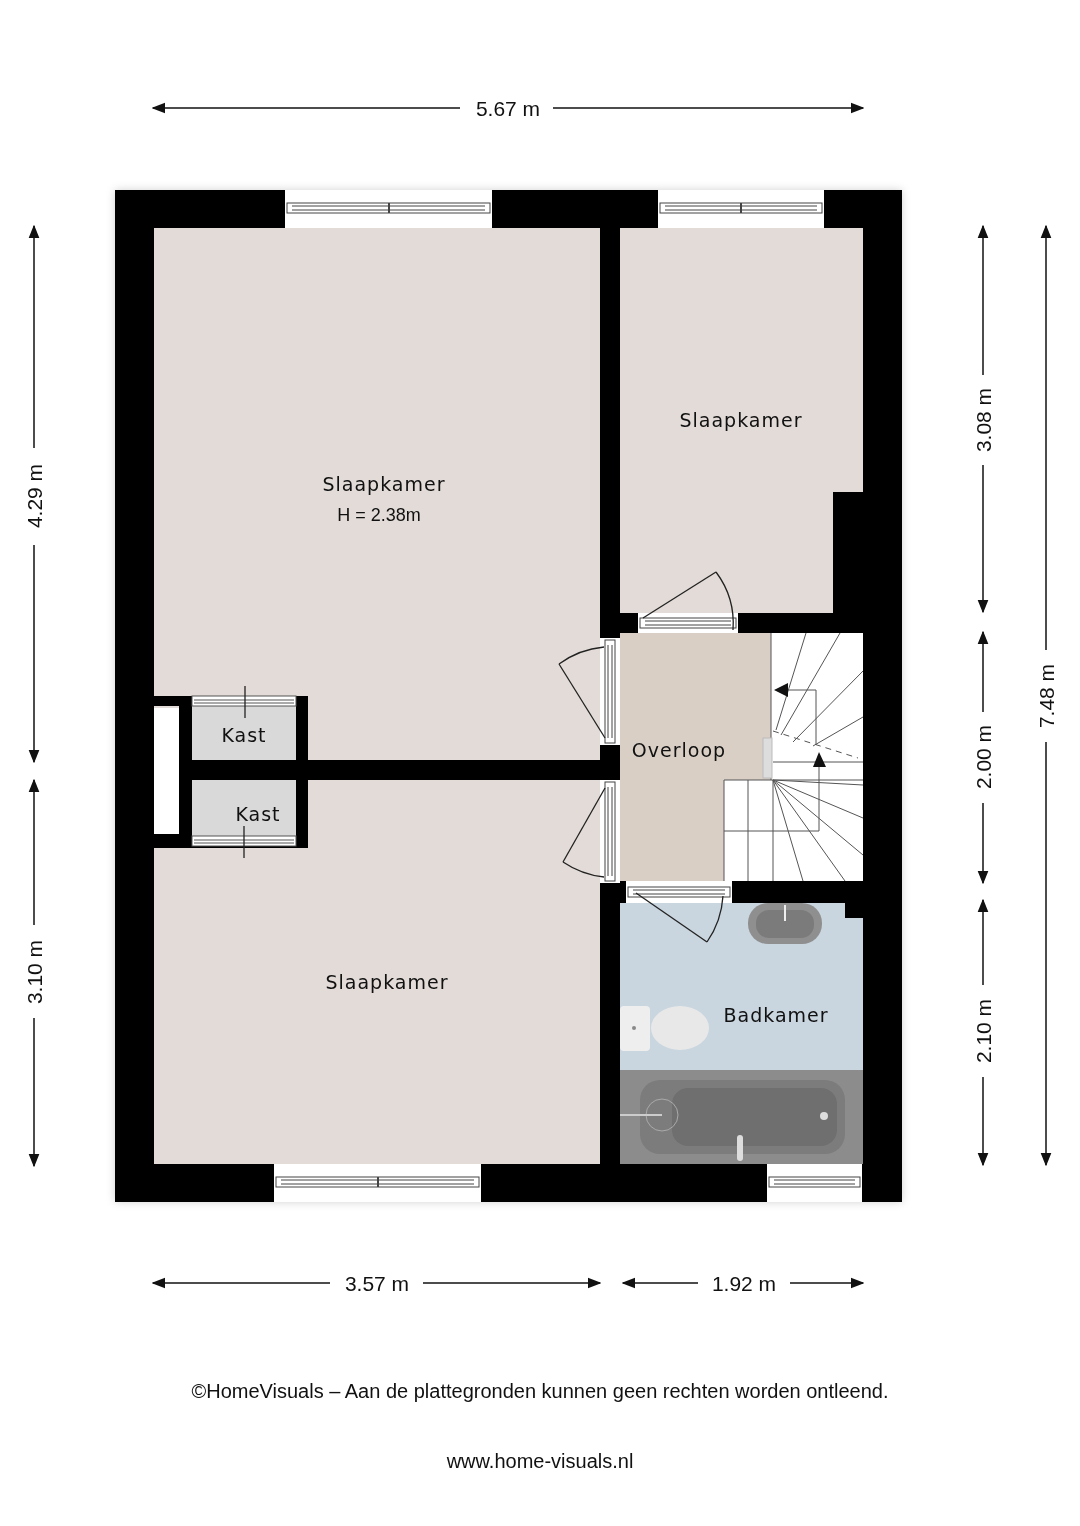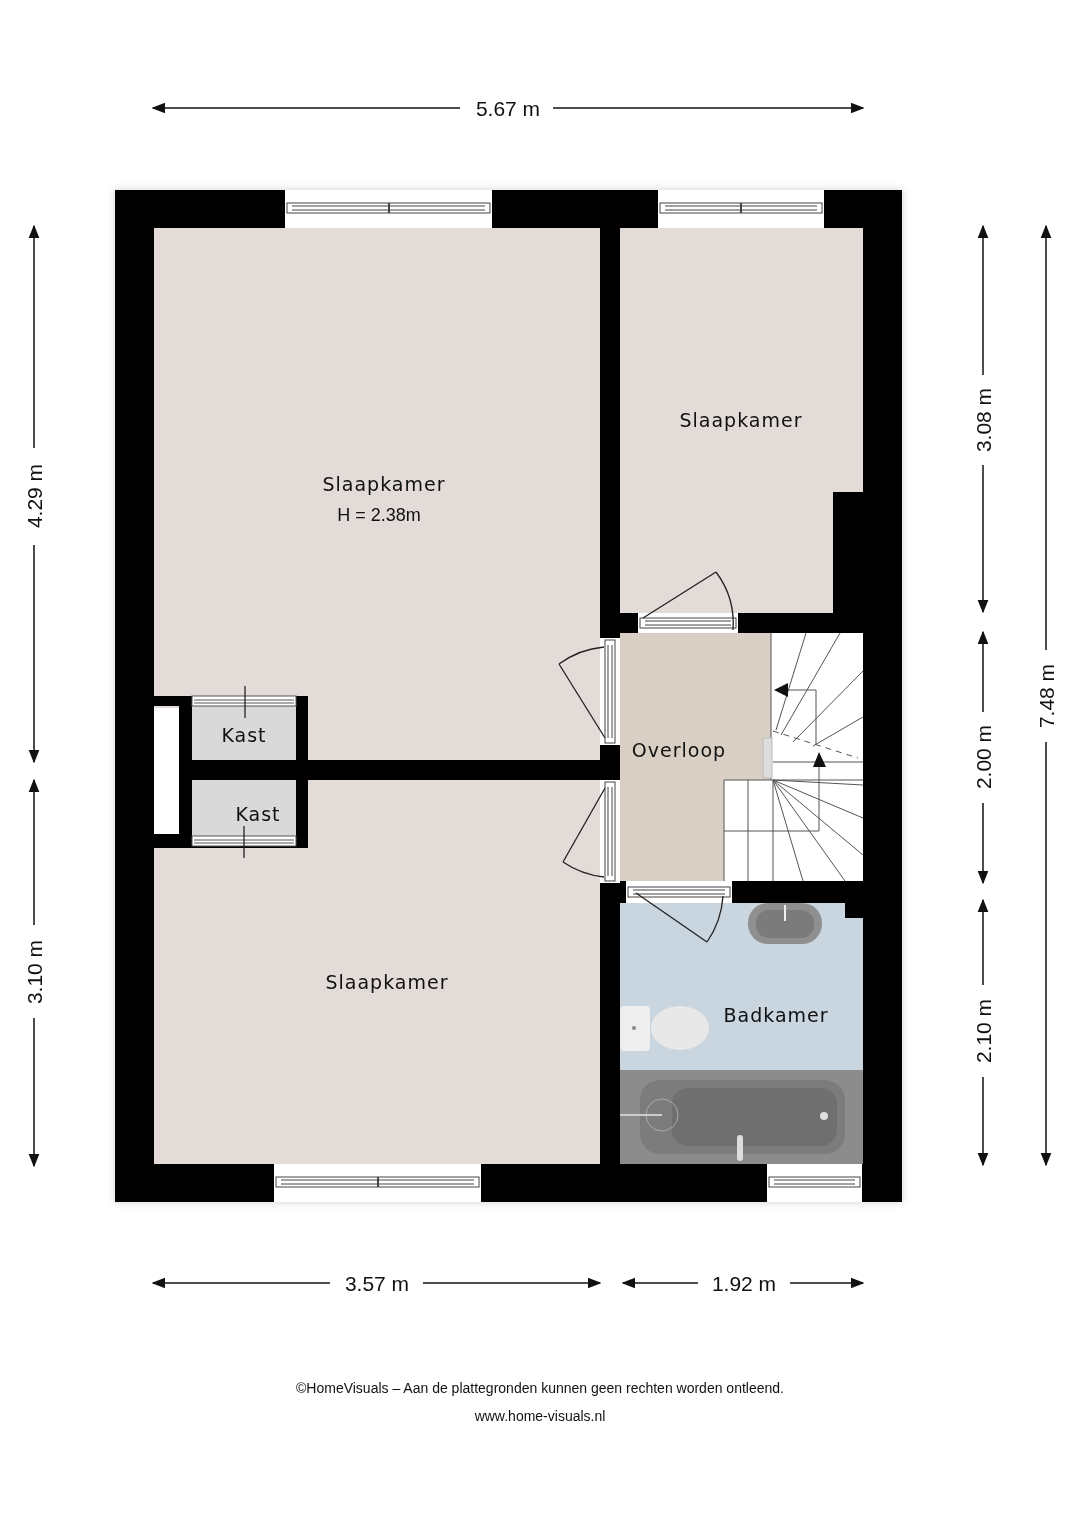--- a/index.html
+++ b/index.html
@@ -1,21 +1,21 @@
 <!DOCTYPE html>
 <html><head>
 <meta charset="utf-8">
 <style>
   html, body { margin: 0; padding: 0; background: #ffffff; }
   body { width: 1080px; height: 1526px; position: relative; overflow: hidden; font-family: "Liberation Sans", sans-serif; }
   .abs { position: absolute; }
   svg text { font-family: "Liberation Sans", sans-serif; }
   .roomlbl { font-family: "DejaVu Sans", sans-serif; font-size: 19px; fill: #111; letter-spacing: 1px; }
   .dimlbl { font-family: "Liberation Sans", sans-serif; font-size: 21px; fill: #111; }
-  .footer { position: absolute; left: 0; width: 1080px; text-align: center; font-family: "Liberation Sans", sans-serif; font-size: 14px; color: #111; }
+  .footer { position: absolute; left: 0; width: 1080px; text-align: center; font-family: "Liberation Sans", sans-serif; font-size: 20px; color: #111; }
 </style>
 </head>
 <body>
 
 <svg class="abs" style="left:0;top:0" width="1080" height="1526" viewBox="0 0 1080 1526">
   <defs>
     <marker id="arr" viewBox="0 0 10 10" refX="9" refY="5" markerWidth="9" markerHeight="9" orient="auto-start-reverse">
       <path d="M0,1 L10,5 L0,9 z" fill="#111"></path>
     </marker>
     <filter id="sh" x="-5%" y="-5%" width="110%" height="110%">
@@ -235,13 +235,13 @@
     <text class="dimlbl" transform="translate(42,496) rotate(-90)" text-anchor="middle">4.29 m</text>
     <text class="dimlbl" transform="translate(42,972) rotate(-90)" text-anchor="middle">3.10 m</text>
     <text class="dimlbl" transform="translate(991,420) rotate(-90)" text-anchor="middle">3.08 m</text>
     <text class="dimlbl" transform="translate(991,757) rotate(-90)" text-anchor="middle">2.00 m</text>
     <text class="dimlbl" transform="translate(991,1031) rotate(-90)" text-anchor="middle">2.10 m</text>
     <text class="dimlbl" transform="translate(1054,696) rotate(-90)" text-anchor="middle">7.48 m</text>
   </g>
 </svg>
 
 <div class="footer" style="top:1380px">©HomeVisuals – Aan de plattegronden kunnen geen rechten worden ontleend.</div>
-<div class="footer" style="top:1408px">www.home-visuals.nl</div>
+<div class="footer" style="top:1450px">www.home-visuals.nl</div>
 
 </body></html>

